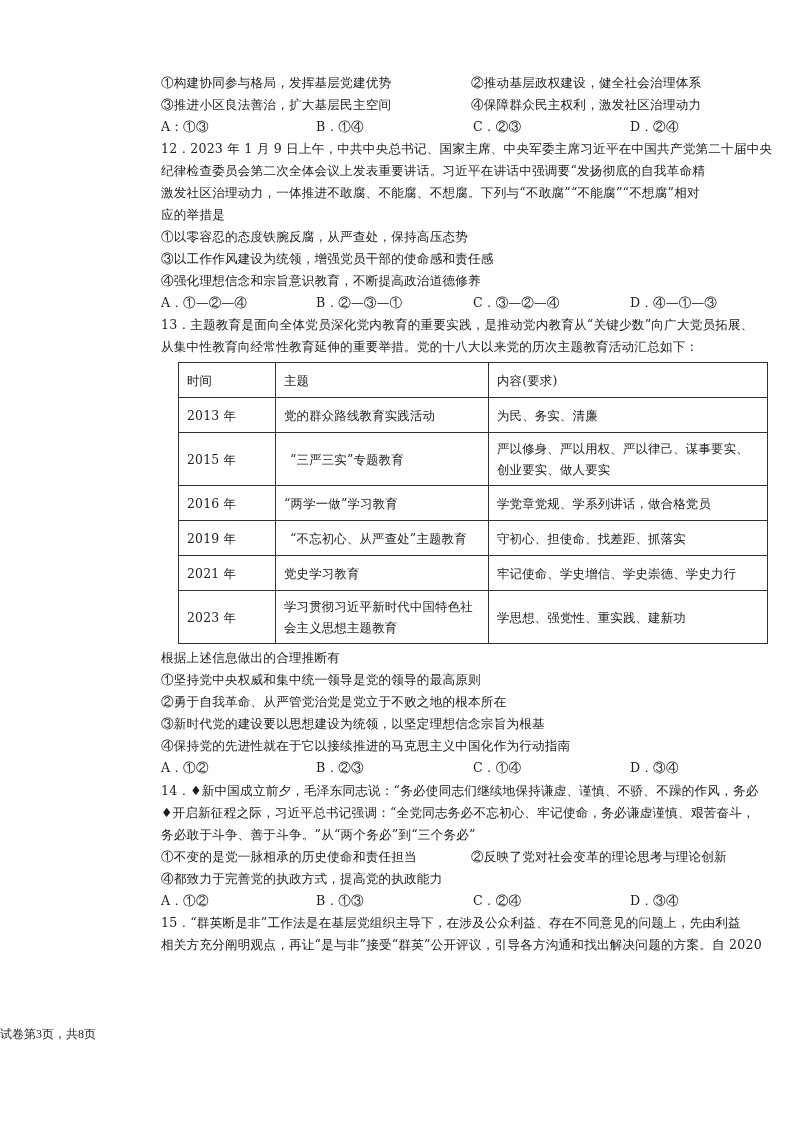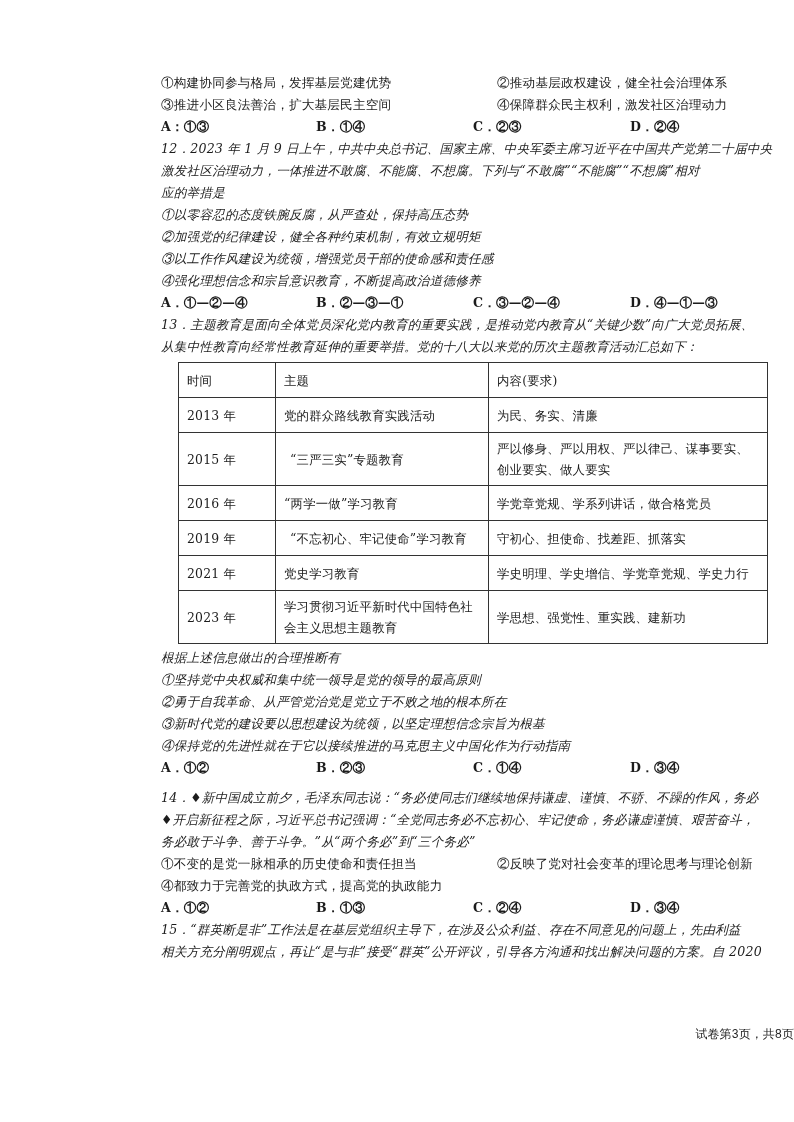--- a/index.html
+++ b/index.html
@@ -1,39 +1,39 @@
 <!DOCTYPE html>
 <html><head>
 <meta charset="utf-8">
 <style>
   html, body { margin: 0; padding: 0; }
   body {
     width: 794px; height: 1122px; background: #ffffff; position: relative; overflow: hidden;
     font-family: "DejaVu Serif", "Liberation Serif", serif; color: #1c1c1c;
   }
   .page { position: absolute; left: 161px; top: 72px; width: 612px; font-size: 12.6px; line-height: 22px; letter-spacing: 0.2px; }
-  .line { white-space: nowrap; height: 22px; font-style: italic; }
-  .row2 { display: flex; height: 22px; white-space: nowrap; gap: 26px; }
+  .line { white-space: nowrap; height: 22px; }
+  .row2 { display: flex; height: 22px; white-space: nowrap; }
   .row2 .c1 { width: 310px; }
   .opts { display: flex; height: 22px; white-space: nowrap; }
-  .opts span { display: inline-block; font-weight: bold; }
+  .opts span { display: inline-block; }
   .opts .o1 { width: 155px; }
   .opts .o2 { width: 157px; }
   .opts .o3 { width: 157px; }
   table.summary {
     margin: 4px 0 3px 17px; border-collapse: collapse; width: 590px; font-size: 12.4px;
   }
   table.summary td {
     border: 1.5px solid #333; padding: 2px 8px; vertical-align: middle; line-height: 21px;
   }
   table.summary td.c-time { width: 80px; border-radius: 10px; }
   table.summary td.c-theme { width: 196px; }
   table.summary tr.h1 td { height: 30px; }
   table.summary tr.h2 td { height: 48px; }
-  .footer { position: absolute; top: 1026px; left: 0; width: 794px; text-align: right; font-family: Liberation Mono, monospace; font-size: 12px; color: #222; }
+  .footer { position: absolute; top: 1026px; left: 0; width: 794px; text-align: left; font-family: Liberation Serif, serif; font-size: 12px; color: #222; }
 </style>
 </head>
 <body>
 
 <div class="page">
 
   <div>
     <div class="row2">
       <span class="c1">①构建协同参与格局，发挥基层党建优势</span>
       <span>②推动基层政权建设，健全社会治理体系</span>
@@ -45,24 +45,24 @@
     <div class="opts">
       <span class="o1">A：①③</span>
       <span class="o2">B．①④</span>
       <span class="o3">C．②③</span>
       <span>D．②④</span>
     </div>
   </div>
 
   <div>
     <div class="line">12．2023 年 1 月 9 日上午，中共中央总书记、国家主席、中央军委主席习近平在中国共产党第二十届中央</div>
+    <div class="line">纪律检查委员会第二次全体会议上发表重要讲话。习近平在讲话中强调要“发扬彻底的自我革命精</div>
     <div class="line">激发社区治理动力，一体推进不敢腐、不能腐、不想腐。下列与“不敢腐”“不能腐”“不想腐”相对</div>
     <div class="line">应的举措是</div>
     <div class="line">①以零容忍的态度铁腕反腐，从严查处，保持高压态势</div>
-    <div class="line">②加强党的纪律建设，健全各种约束机制，有效立规明矩</div>
     <div class="line">③以工作作风建设为统领，增强党员干部的使命感和责任感</div>
     <div class="line">④强化理想信念和宗旨意识教育，不断提高政治道德修养</div>
     <div class="opts">
       <span class="o1">A．①—②—④</span>
       <span class="o2">B．②—③—①</span>
       <span class="o3">C．③—②—④</span>
       <span>D．④—①—③</span>
     </div>
   </div>
 
@@ -87,27 +87,27 @@
         <td style="padding-left:14px">“三严三实”专题教育</td>
         <td>严以修身、严以用权、严以律己、谋事要实、创业要实、做人要实</td>
       </tr>
       <tr class="h1">
         <td>2016 年</td>
         <td>“两学一做”学习教育</td>
         <td>学党章党规、学系列讲话，做合格党员</td>
       </tr>
       <tr class="h1">
         <td>2019 年</td>
-        <td style="padding-left:14px">“不忘初心、牢记使命”学习教育</td>
+        <td style="padding-left:14px">“不忘初心、从严查处”主题教育</td>
         <td>守初心、担使命、找差距、抓落实</td>
       </tr>
       <tr class="h1">
         <td>2021 年</td>
         <td>党史学习教育</td>
-        <td>学史明理、学史增信、学党章党规、学史力行</td>
+        <td>牢记使命、学史增信、学史崇德、学史力行</td>
       </tr>
       <tr class="h2">
         <td>2023 年</td>
         <td>学习贯彻习近平新时代中国特色社会主义思想主题教育</td>
         <td>学思想、强党性、重实践、建新功</td>
       </tr>
     </tbody>
       </table>
 
     <div class="line">根据上述信息做出的合理推断有</div>
@@ -116,21 +116,21 @@
     <div class="line">③新时代党的建设要以思想建设为统领，以坚定理想信念宗旨为根基</div>
     <div class="line">④保持党的先进性就在于它以接续推进的马克思主义中国化作为行动指南</div>
     <div class="opts">
       <span class="o1">A．①②</span>
       <span class="o2">B．②③</span>
       <span class="o3">C．①④</span>
       <span>D．③④</span>
     </div>
   </div>
 
-  <div style="margin-top:8px">
+  <div style="margin-top:1px">
     <div class="line">14．♦新中国成立前夕，毛泽东同志说：“务必使同志们继续地保持谦虚、谨慎、不骄、不躁的作风，务必</div>
     <div class="line">♦开启新征程之际，习近平总书记强调：“全党同志务必不忘初心、牢记使命，务必谦虚谨慎、艰苦奋斗，</div>
     <div class="line">务必敢于斗争、善于斗争。”从“两个务必”到“三个务必”</div>
     <div class="row2">
       <span class="c1">①不变的是党一脉相承的历史使命和责任担当</span>
       <span>②反映了党对社会变革的理论思考与理论创新</span>
     </div>
     <div class="row2">
       <span>④都致力于完善党的执政方式，提高党的执政能力</span>
     </div>

